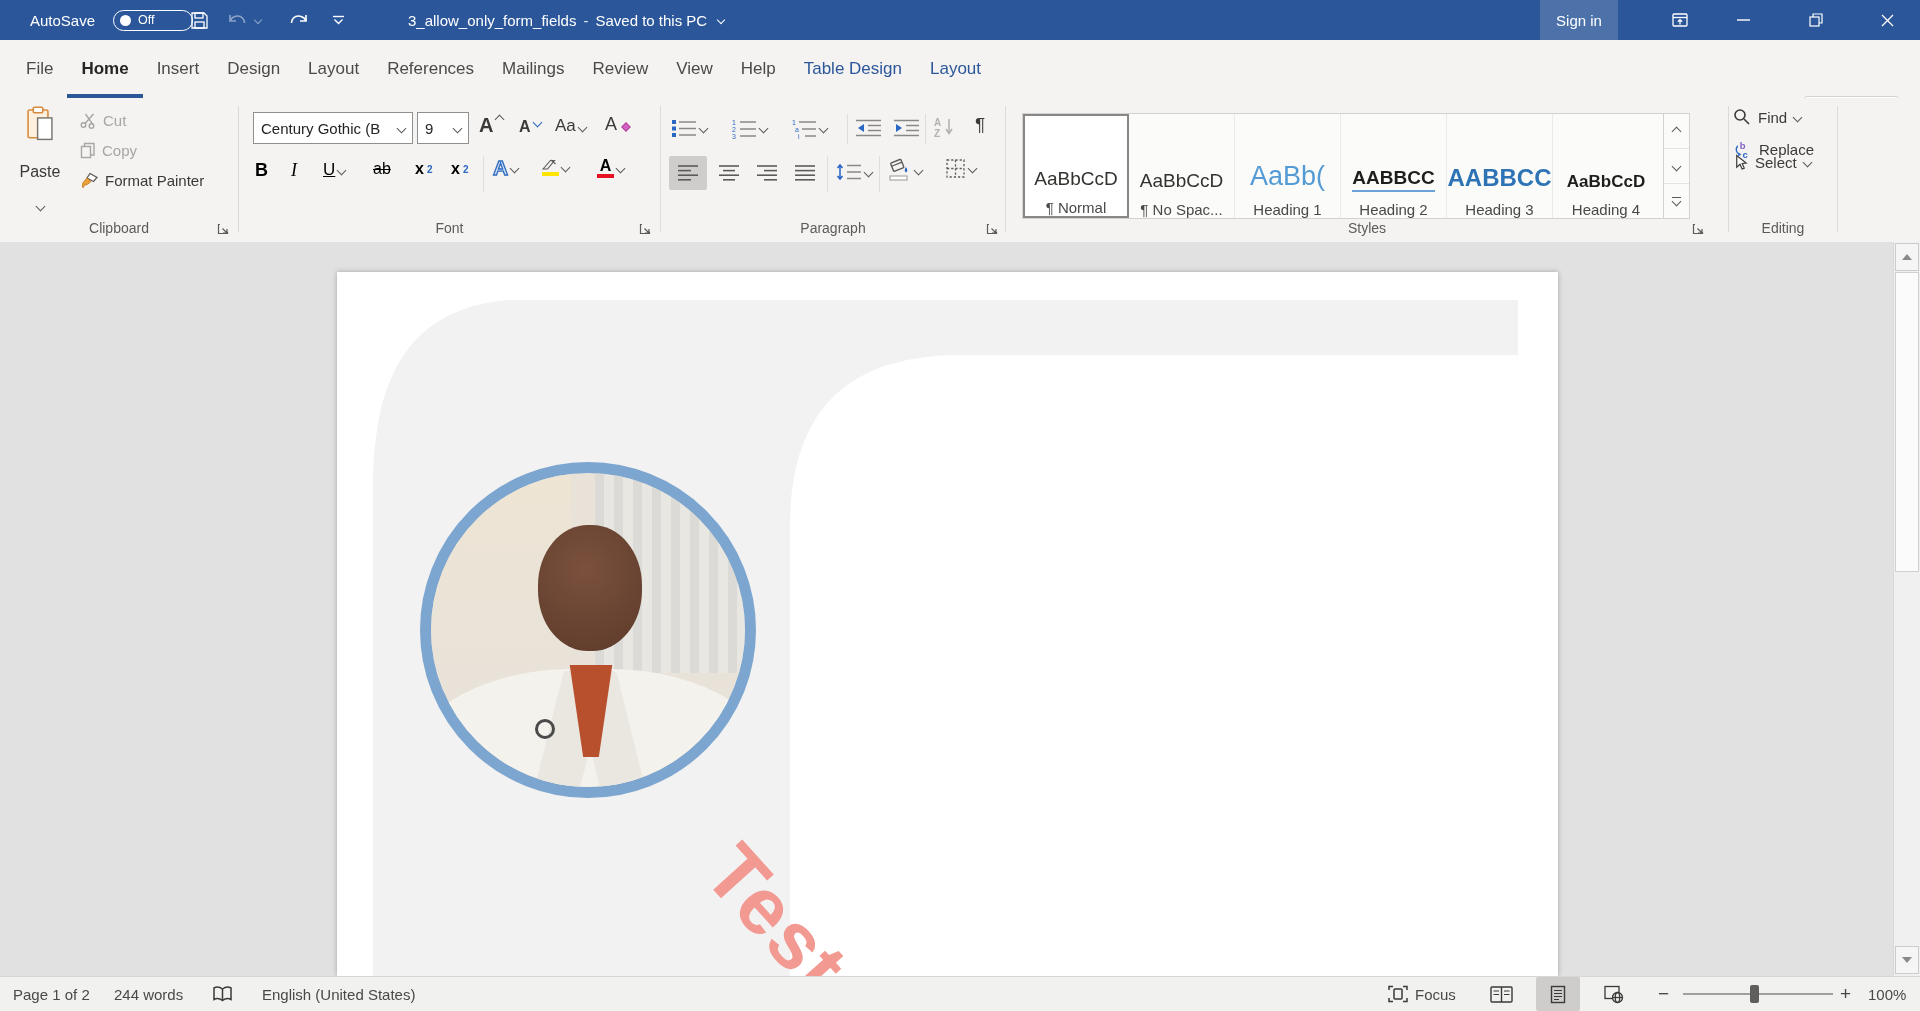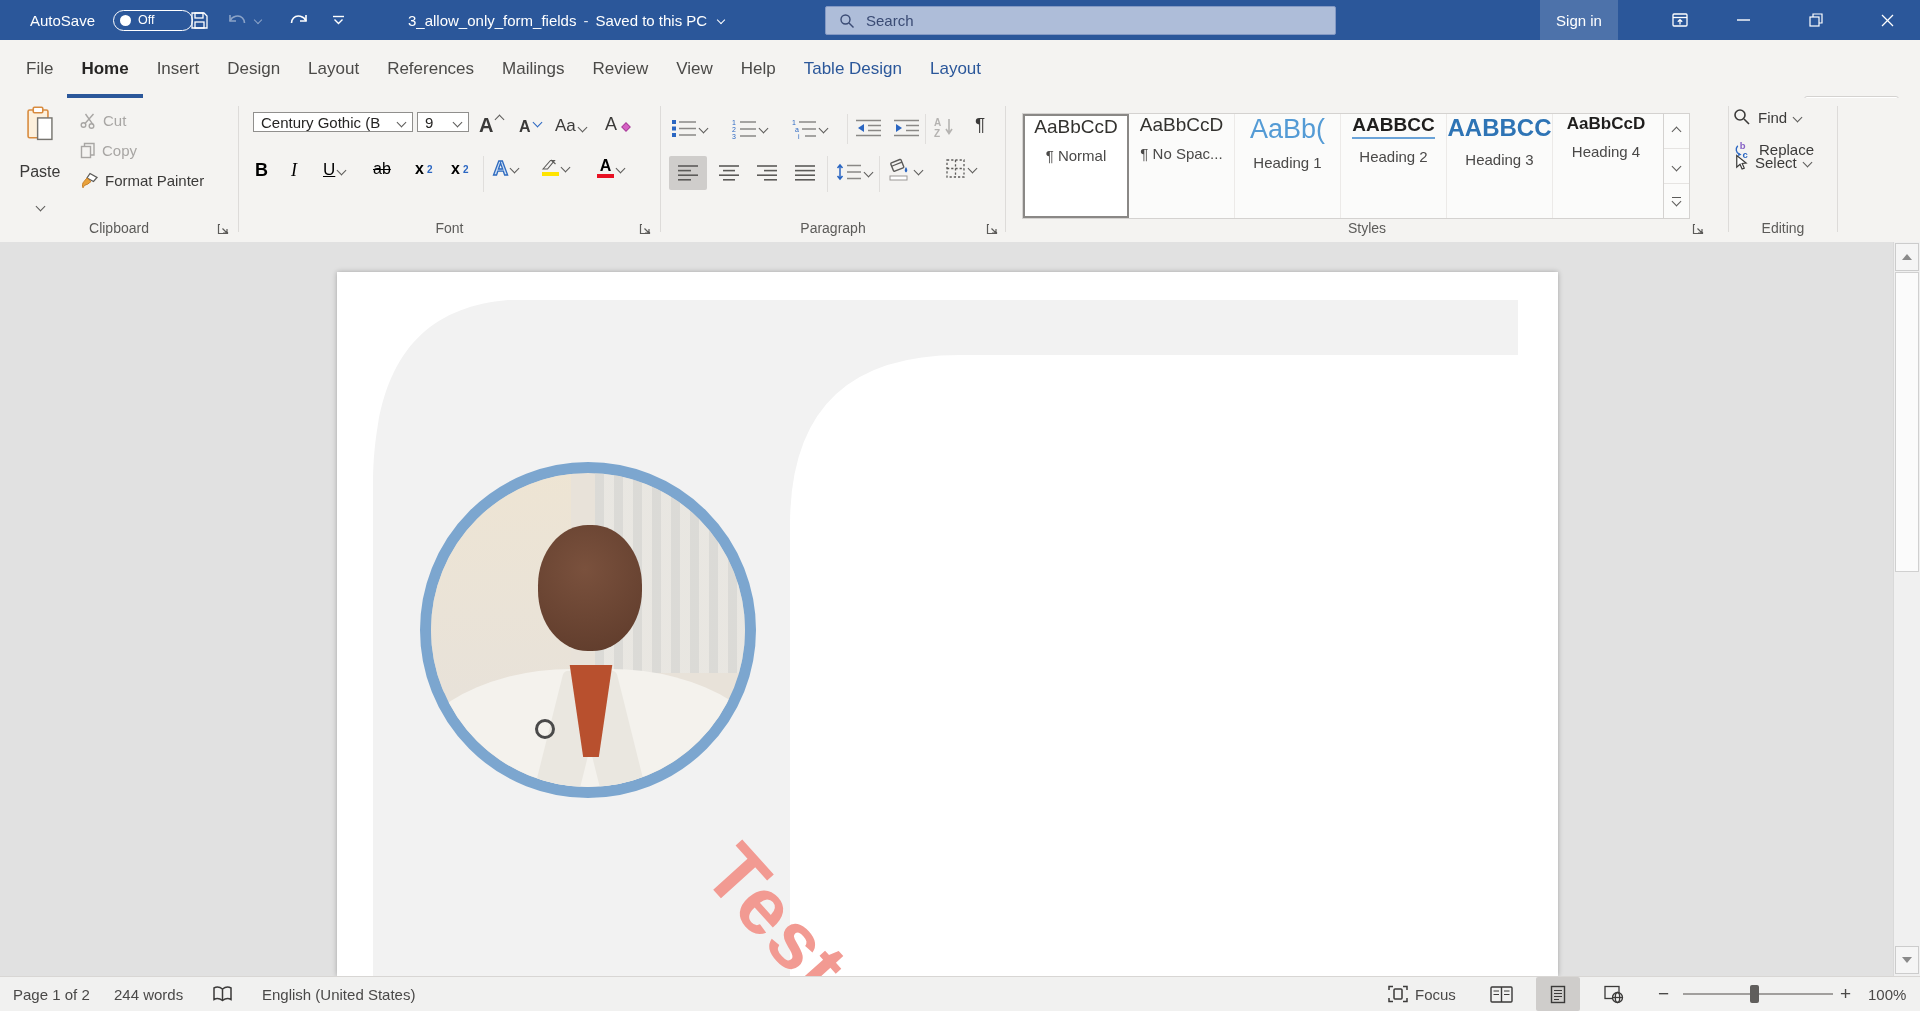--- a/index.html
+++ b/index.html
@@ -31,32 +31,32 @@
   .grp{position:absolute;top:0;height:143px;}
   .gsep{position:absolute;top:8px;height:126px;width:1px;background:#ddDBD9;background:#dddbd9;}
   .glabel{position:absolute;bottom:5px;left:0;width:100%;text-align:center;font-size:14px;color:#5c5b59;}
   .launch{position:absolute;bottom:7px;width:13px;height:13px;cursor:pointer;}
   .rlabel{font-size:15px;color:#3b3a39;}
   .gray{color:#a8a6a4;}
   .cv{width:6px;height:6px;border-right:1.6px solid #5c5b59;border-bottom:1.6px solid #5c5b59;transform:rotate(45deg);display:inline-block;flex:none;}
   .cvu{transform:rotate(-135deg);}
   .cvb{border-color:#2a66c2;}
   .combo{position:absolute;background:#fff;border:1px solid #908f8d;display:flex;align-items:center;justify-content:space-between;
-         font-size:15px;color:#252423;padding:0 7px;height:20px;box-sizing:border-box;cursor:pointer;}
+         font-size:15px;color:#252423;padding:0 7px;height:32px;box-sizing:border-box;cursor:pointer;}
   .fbtn{position:absolute;display:flex;align-items:flex-end;gap:3px;cursor:pointer;color:#3b3a39;}
   .row2{top:60px;}
   .big{font-size:20px;font-weight:bold;}
   .vbar{position:absolute;width:1px;background:#e0deDC;background:#e0dedc;top:58px;height:36px;}
   .stack{display:flex;flex-direction:column;align-items:center;gap:1px;}
   .colorbar{width:17px;height:4px;}
   .pbtn{position:absolute;display:flex;align-items:center;gap:3px;cursor:pointer;}
   .selbg{background:#cfcdcb;border-radius:2px;}
   
   .gallery{position:absolute;left:16px;top:15px;width:642px;height:106px;background:#fbfbfa;border:1px solid #d4d2d0;display:flex;box-sizing:border-box;}
-  .sitem{width:106px;height:100%;border-right:1px solid #eceae8;display:flex;flex-direction:column;align-items:center;justify-content:flex-start;gap:9px;cursor:pointer;box-sizing:border-box;}
+  .sitem{width:106px;height:100%;border-right:1px solid #eceae8;display:flex;flex-direction:column;align-items:center;justify-content:flex-end;gap:9px;cursor:pointer;box-sizing:border-box;}
   .sitem.sel{border:2px solid #8a8886;background:#fff;}
   .sname{font-size:15px;color:#4a4948;white-space:nowrap;}
   .p-norm{font-size:19px;color:#33322f;}
   .p-h1{font-size:27px;color:#549bd5;font-weight:400;}
   .p-h2{font-size:19px;color:#1f1e1d;font-weight:700;border-bottom:2px solid #6aa3d8;padding-bottom:1px;}
   .p-h3{font-size:24px;color:#2e74b5;font-weight:700;}
   .p-h4{font-size:17px;color:#1f1e1d;font-weight:700;}
   .scol{position:absolute;left:658px;top:15px;width:26px;height:106px;border:1px solid #d4d2d0;border-left:none;display:flex;flex-direction:column;box-sizing:border-box;background:#fbfbfa;}
   .scell{flex:1;display:flex;align-items:center;justify-content:center;border-bottom:1px solid #e6e4e2;cursor:pointer;flex-direction:column;gap:2px;}
   .scell:last-child{border-bottom:none;}
@@ -128,27 +128,20 @@
       <svg width="13" height="11" viewBox="0 0 13 11">
           <line x1="1" y1="1.5" x2="12" y2="1.5" stroke="#fff" stroke-width="1.4"></line>
           <path d="M2.5,4.5 L6.5,8.5 L10.5,4.5" fill="none" stroke="#fff" stroke-width="1.4"></path>
         </svg>
     </div>
     <div class="tb-item" style="left:408px">
       <span>3_allow_only_form_fields</span>
       <span style="opacity:.85">-</span>
       <span>Saved to this PC</span>
       <span class="cv" style="border-color:#fff;width:5px;height:5px;margin-left:4px"></span>
-    </div>
-    <div class="search">
-      <svg width="16" height="16" viewBox="0 0 16 16" fill="none" stroke="#3a4b74" stroke-width="1.4">
-          <circle cx="6.5" cy="6.5" r="4.5"></circle>
-          <line x1="10" y1="10" x2="14.5" y2="14.5"></line>
-        </svg>
-      <span>Search</span>
     </div>
     <div class="signin">
       <span>Sign in</span>
     </div>
     <div class="winbtn" style="left:1656px">
       <svg width="18" height="18" viewBox="0 0 18 18" fill="none" stroke="#fff" stroke-width="1.3">
           <rect x="2" y="3" width="14" height="12" rx="1"></rect>
           <line x1="2" y1="6.5" x2="16" y2="6.5"></line>
           <path d="M9,13.5 v-4.5 M6.8,10.8 L9,8.6 L11.2,10.8"></path>
         </svg>

